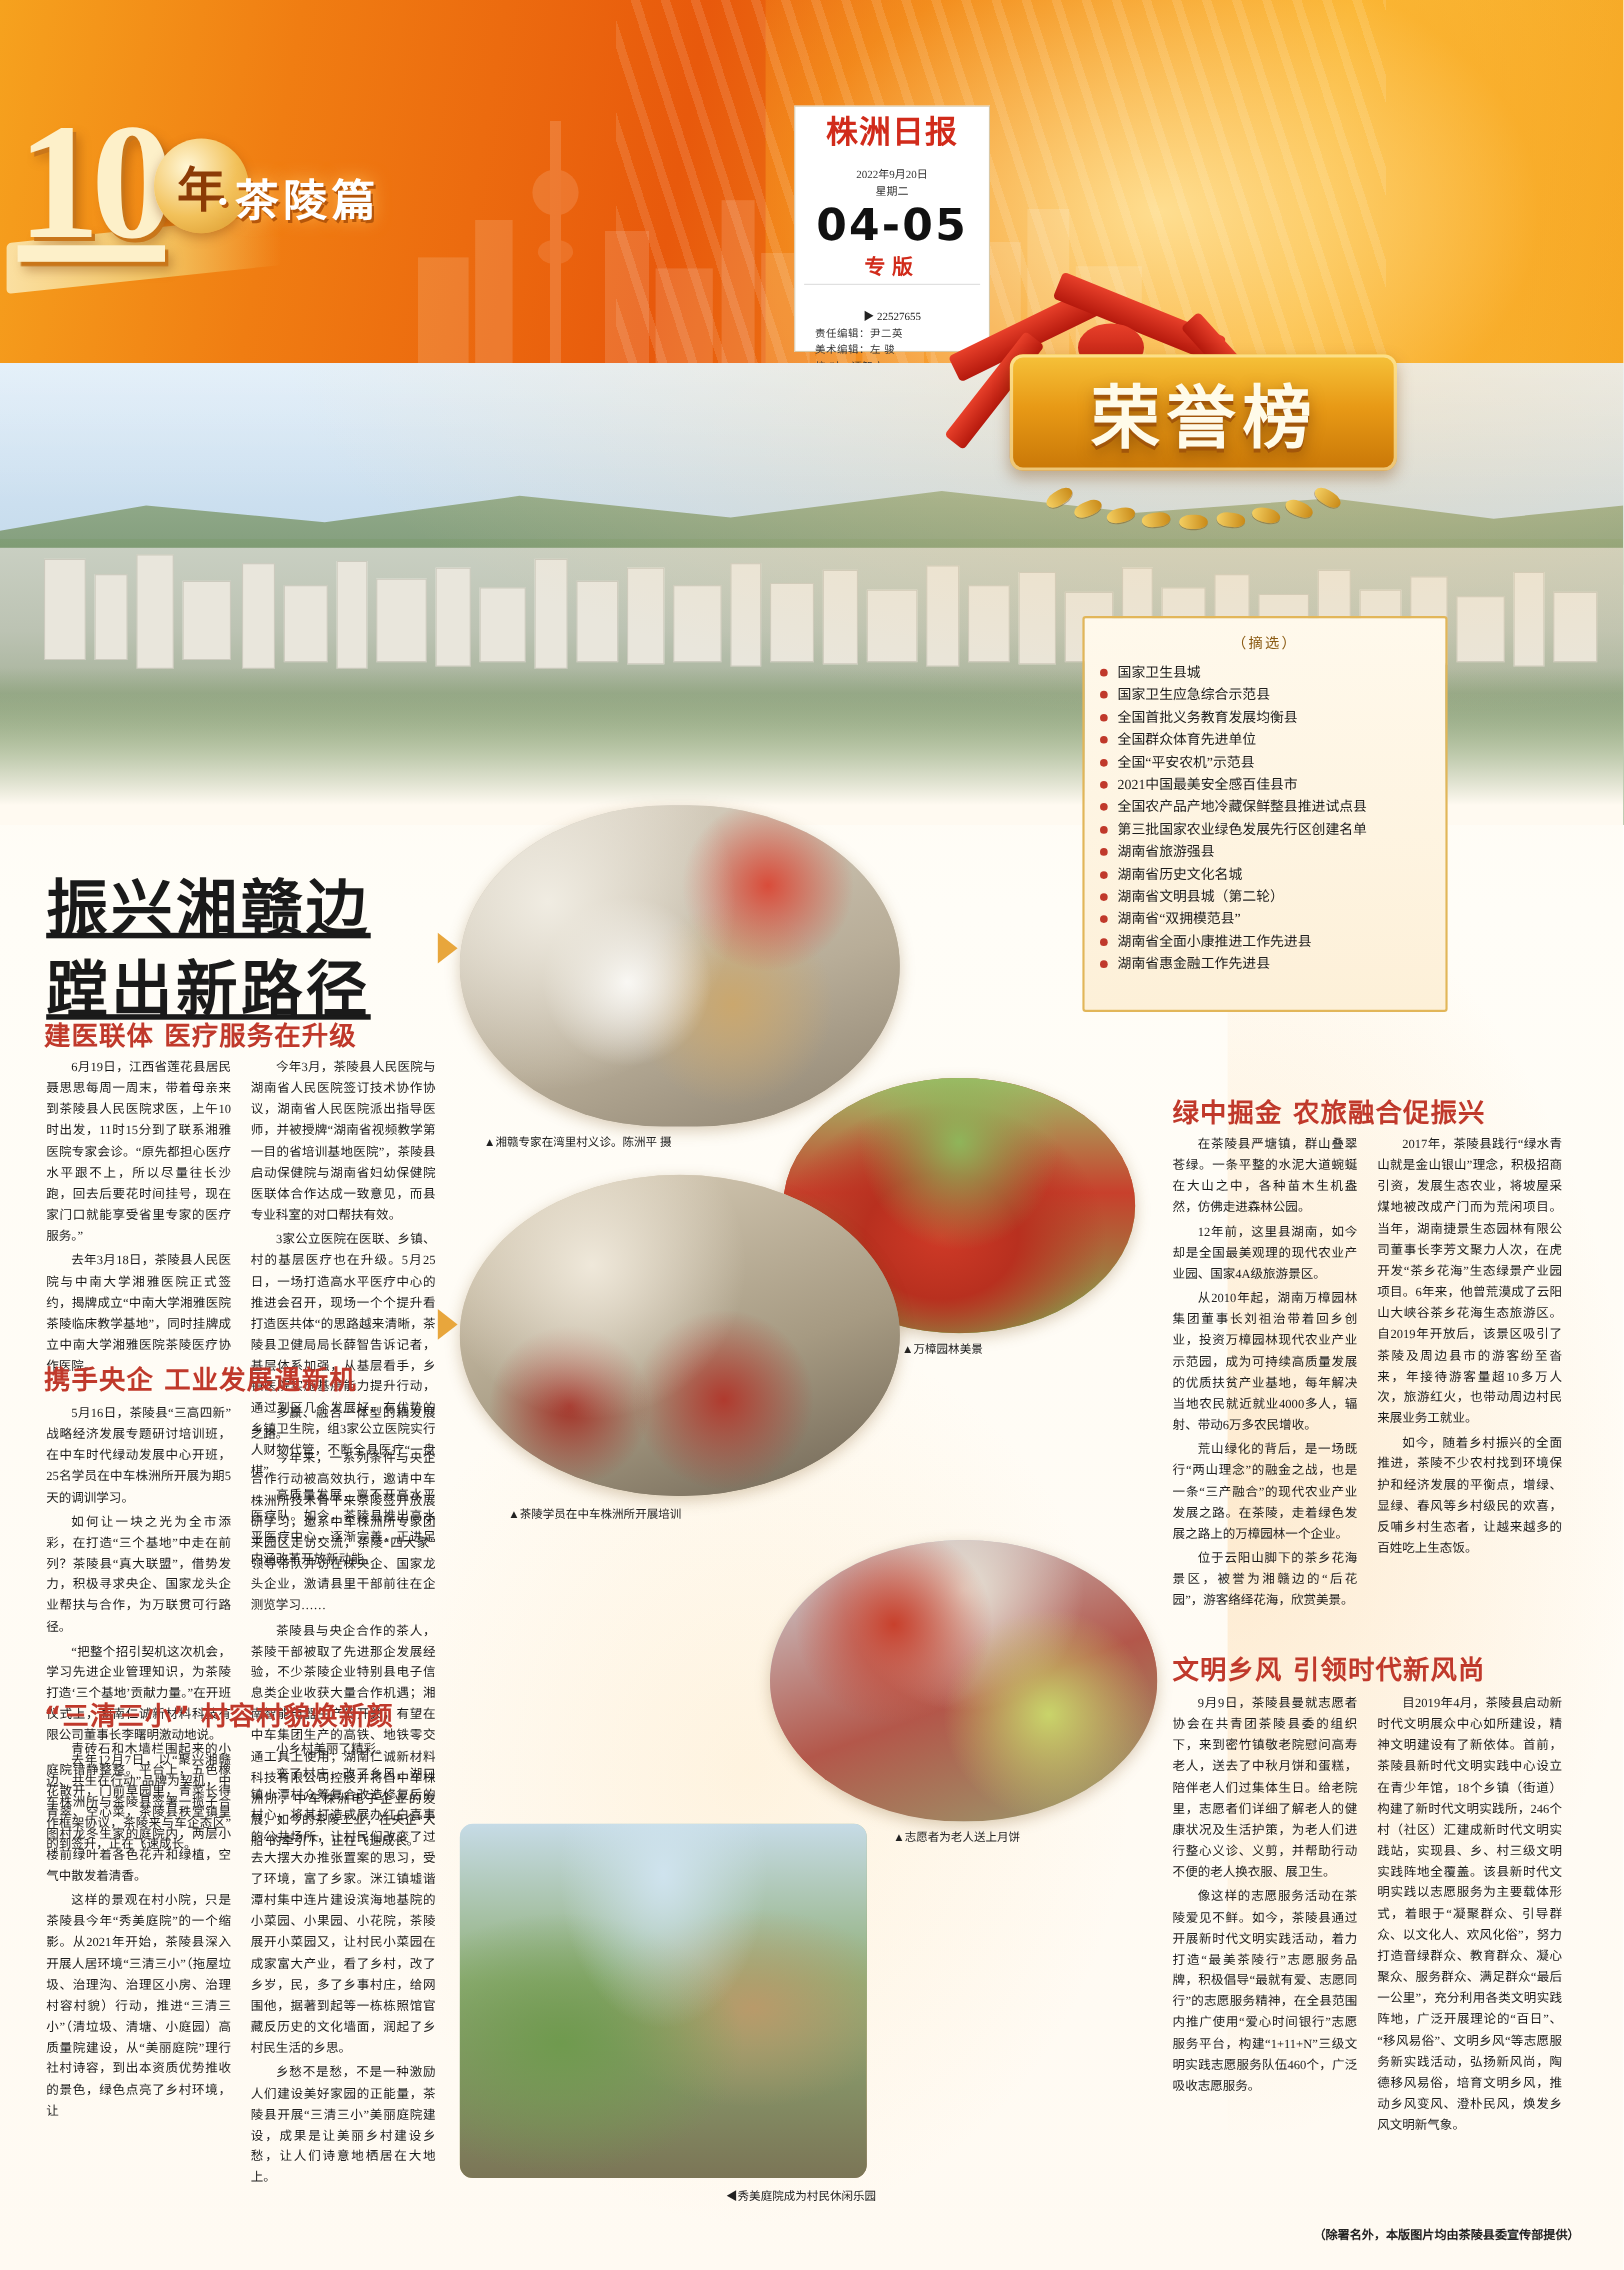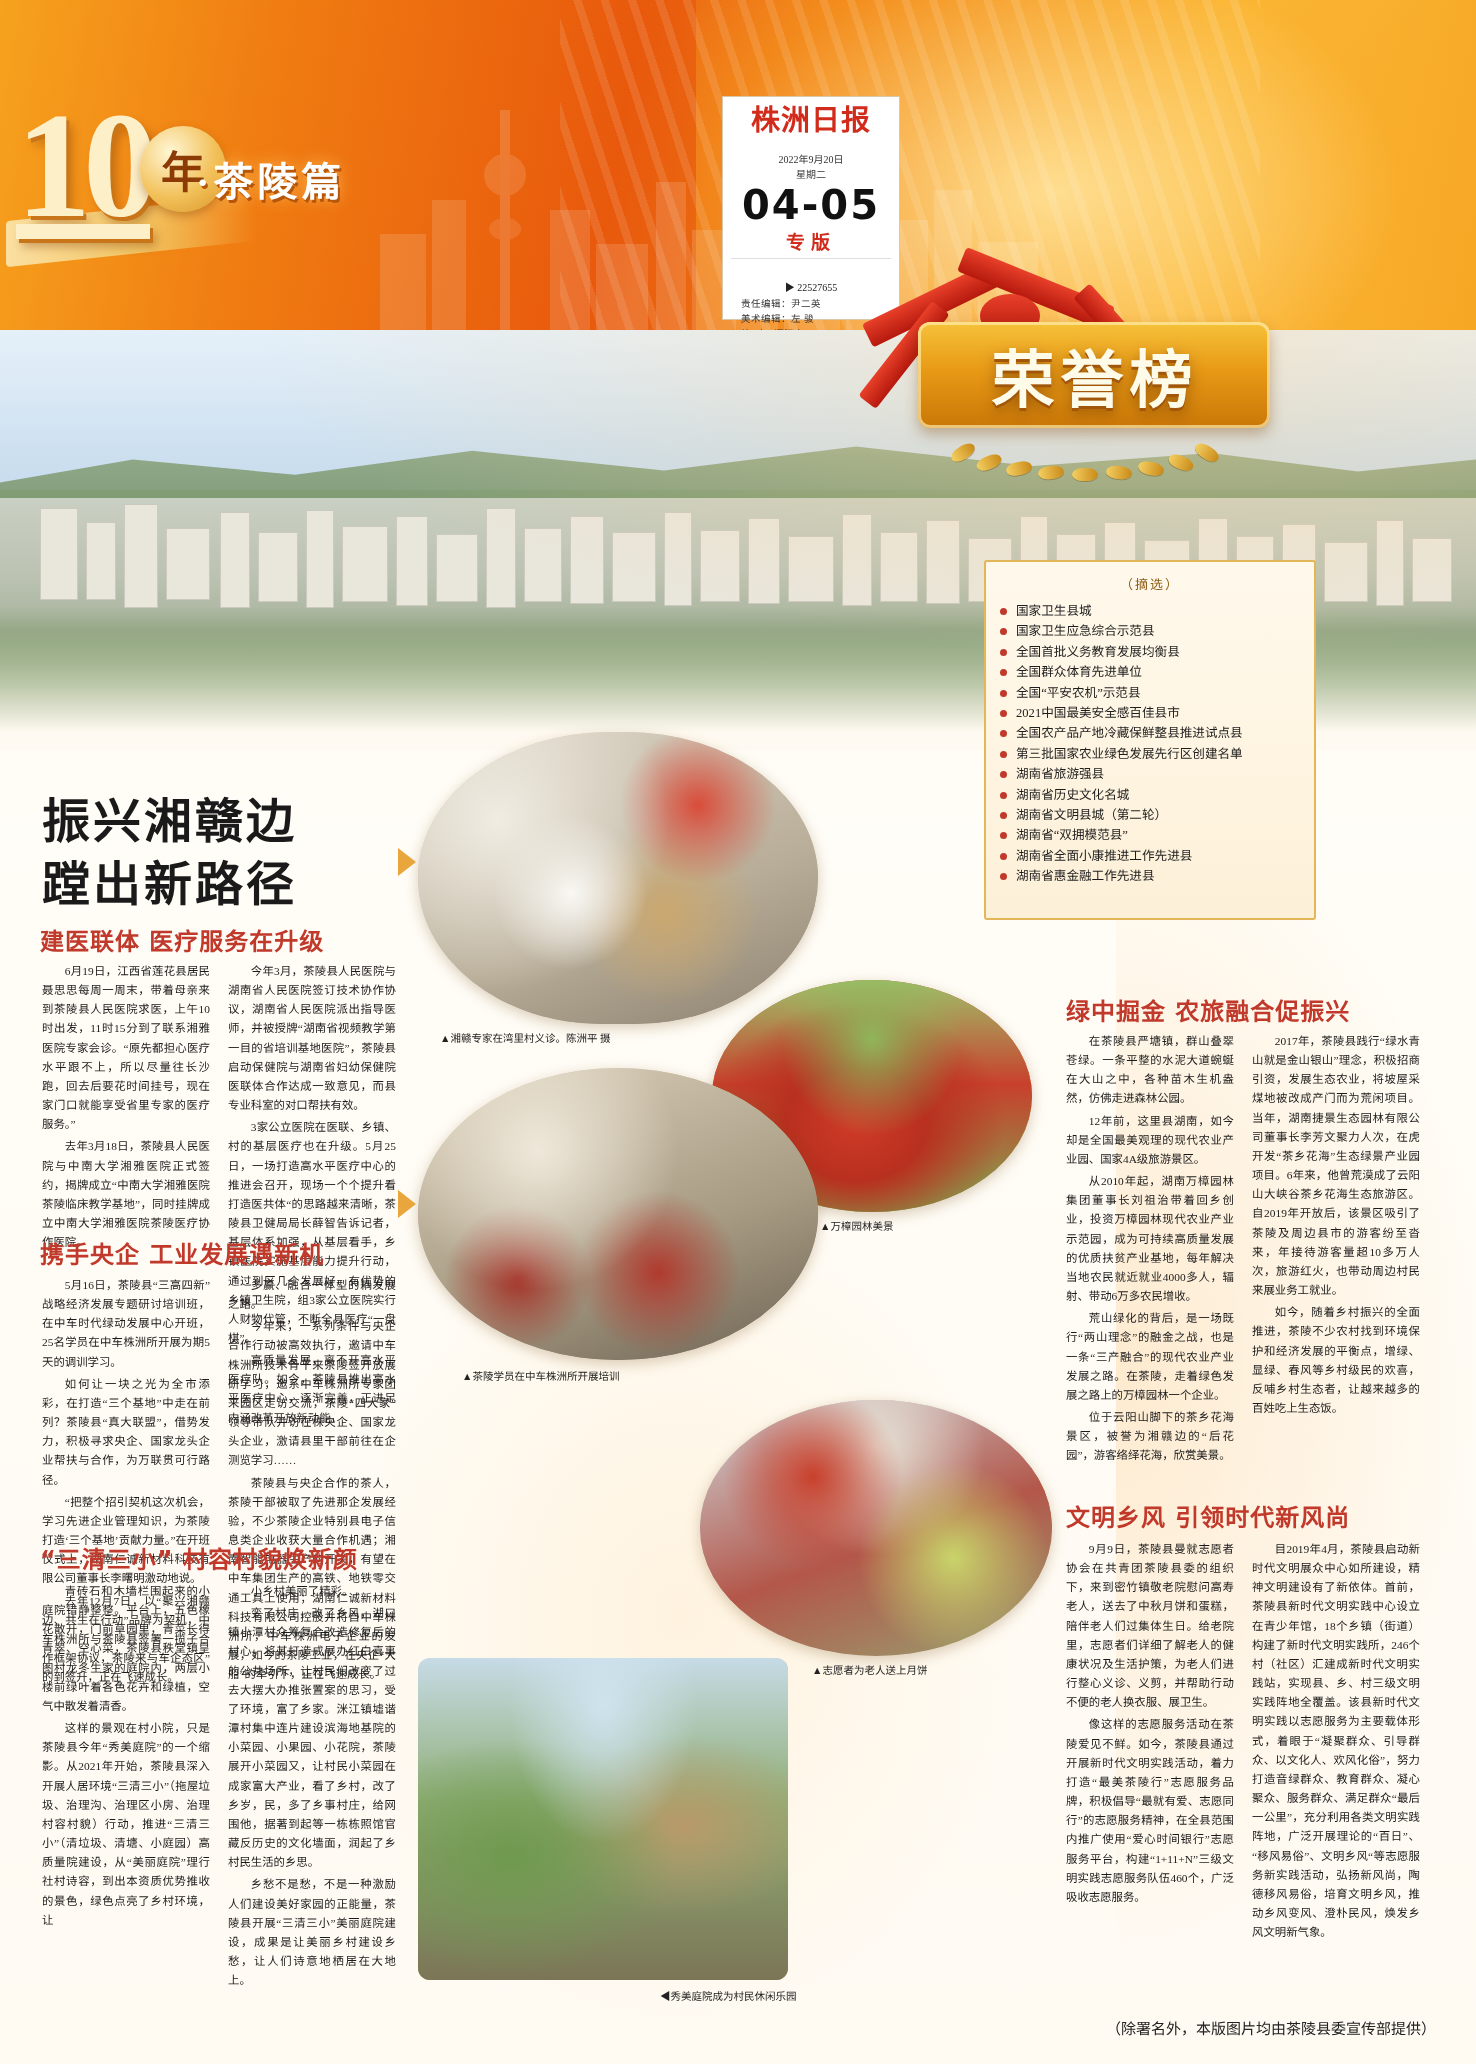--- a/index.html
+++ b/index.html
@@ -169,22 +169,22 @@
   .honor li:before{
     content:""; position:absolute; left:0; top:7px; width:7px; height:7px;
     border-radius:50%; background:#c0392b;
   }
   .honor ul { margin:0; padding:0; }
 
   
   .main-headline {
     position:absolute; left:42px; top:790px; width:380px;
     font-family:"DejaVu Sans", sans-serif;
-    font-size:48px; font-weight:bold; color:#1a1a1a;
-    line-height:1.32; letter-spacing:3px;
+    font-size:56px; font-weight:bold; color:#1a1a1a;
+    line-height:1.32; letter-spacing:3px;text-decoration:underline;
   }
   .sec-head {
     font-family:"DejaVu Sans", sans-serif;
     font-weight:bold; color:#c0392b;
     letter-spacing:1px;
   }
 
   
   .col { position:absolute; font-size:11.4px; line-height:1.68; color:#1b1b1b; text-align:justify; }
   .col p { margin:0 0 3px 0; text-indent:2em; }
@@ -199,21 +199,21 @@
   
   .tex-clinic { background:linear-gradient(160deg,#d8d2c8 0%,#cfc6b6 35%,#b9ad98 60%,#8e8270 100%); }
   .tex-flower { background:linear-gradient(160deg,#7ea84f 0%, #c23a2e 30%, #d9452f 52%, #8fae55 78%, #6f9a48 100%); }
   .tex-meeting { background:linear-gradient(160deg,#e6dccb 0%,#cdbfa6 30%,#9e8e76 60%,#6e6251 100%); }
   .tex-volunteer { background:linear-gradient(160deg,#dfe6ea 0%,#c7d2d8 30%,#bf4433 55%,#d8d0c0 80%,#9aa27f 100%); }
   .tex-village { background:linear-gradient(160deg,#cfe0ea 0%,#b5cbb0 28%,#7e9a5f 55%,#caa873 80%,#8c7350 100%); }
 
   .fl-caption { position:absolute; font-size:10.5px; color:#222; white-space:nowrap; }
 
   .footnote {
-    position:absolute; right:40px; bottom:26px; font-size:15px; color:#222;
+    position:absolute; right:40px; bottom:26px; font-size:11px; color:#222;font-weight:bold;
   }
 
   
   .swoosh {
     position:absolute; right:-60px; top:700px; width:420px; height:1330px;
     background:radial-gradient(ellipse at 0% 50%, rgba(250,190,110,.28), rgba(250,190,110,0) 62%);
     pointer-events:none;
   }
   .swoosh2 {
     position:absolute; left:300px; top:1160px; width:760px; height:900px;

